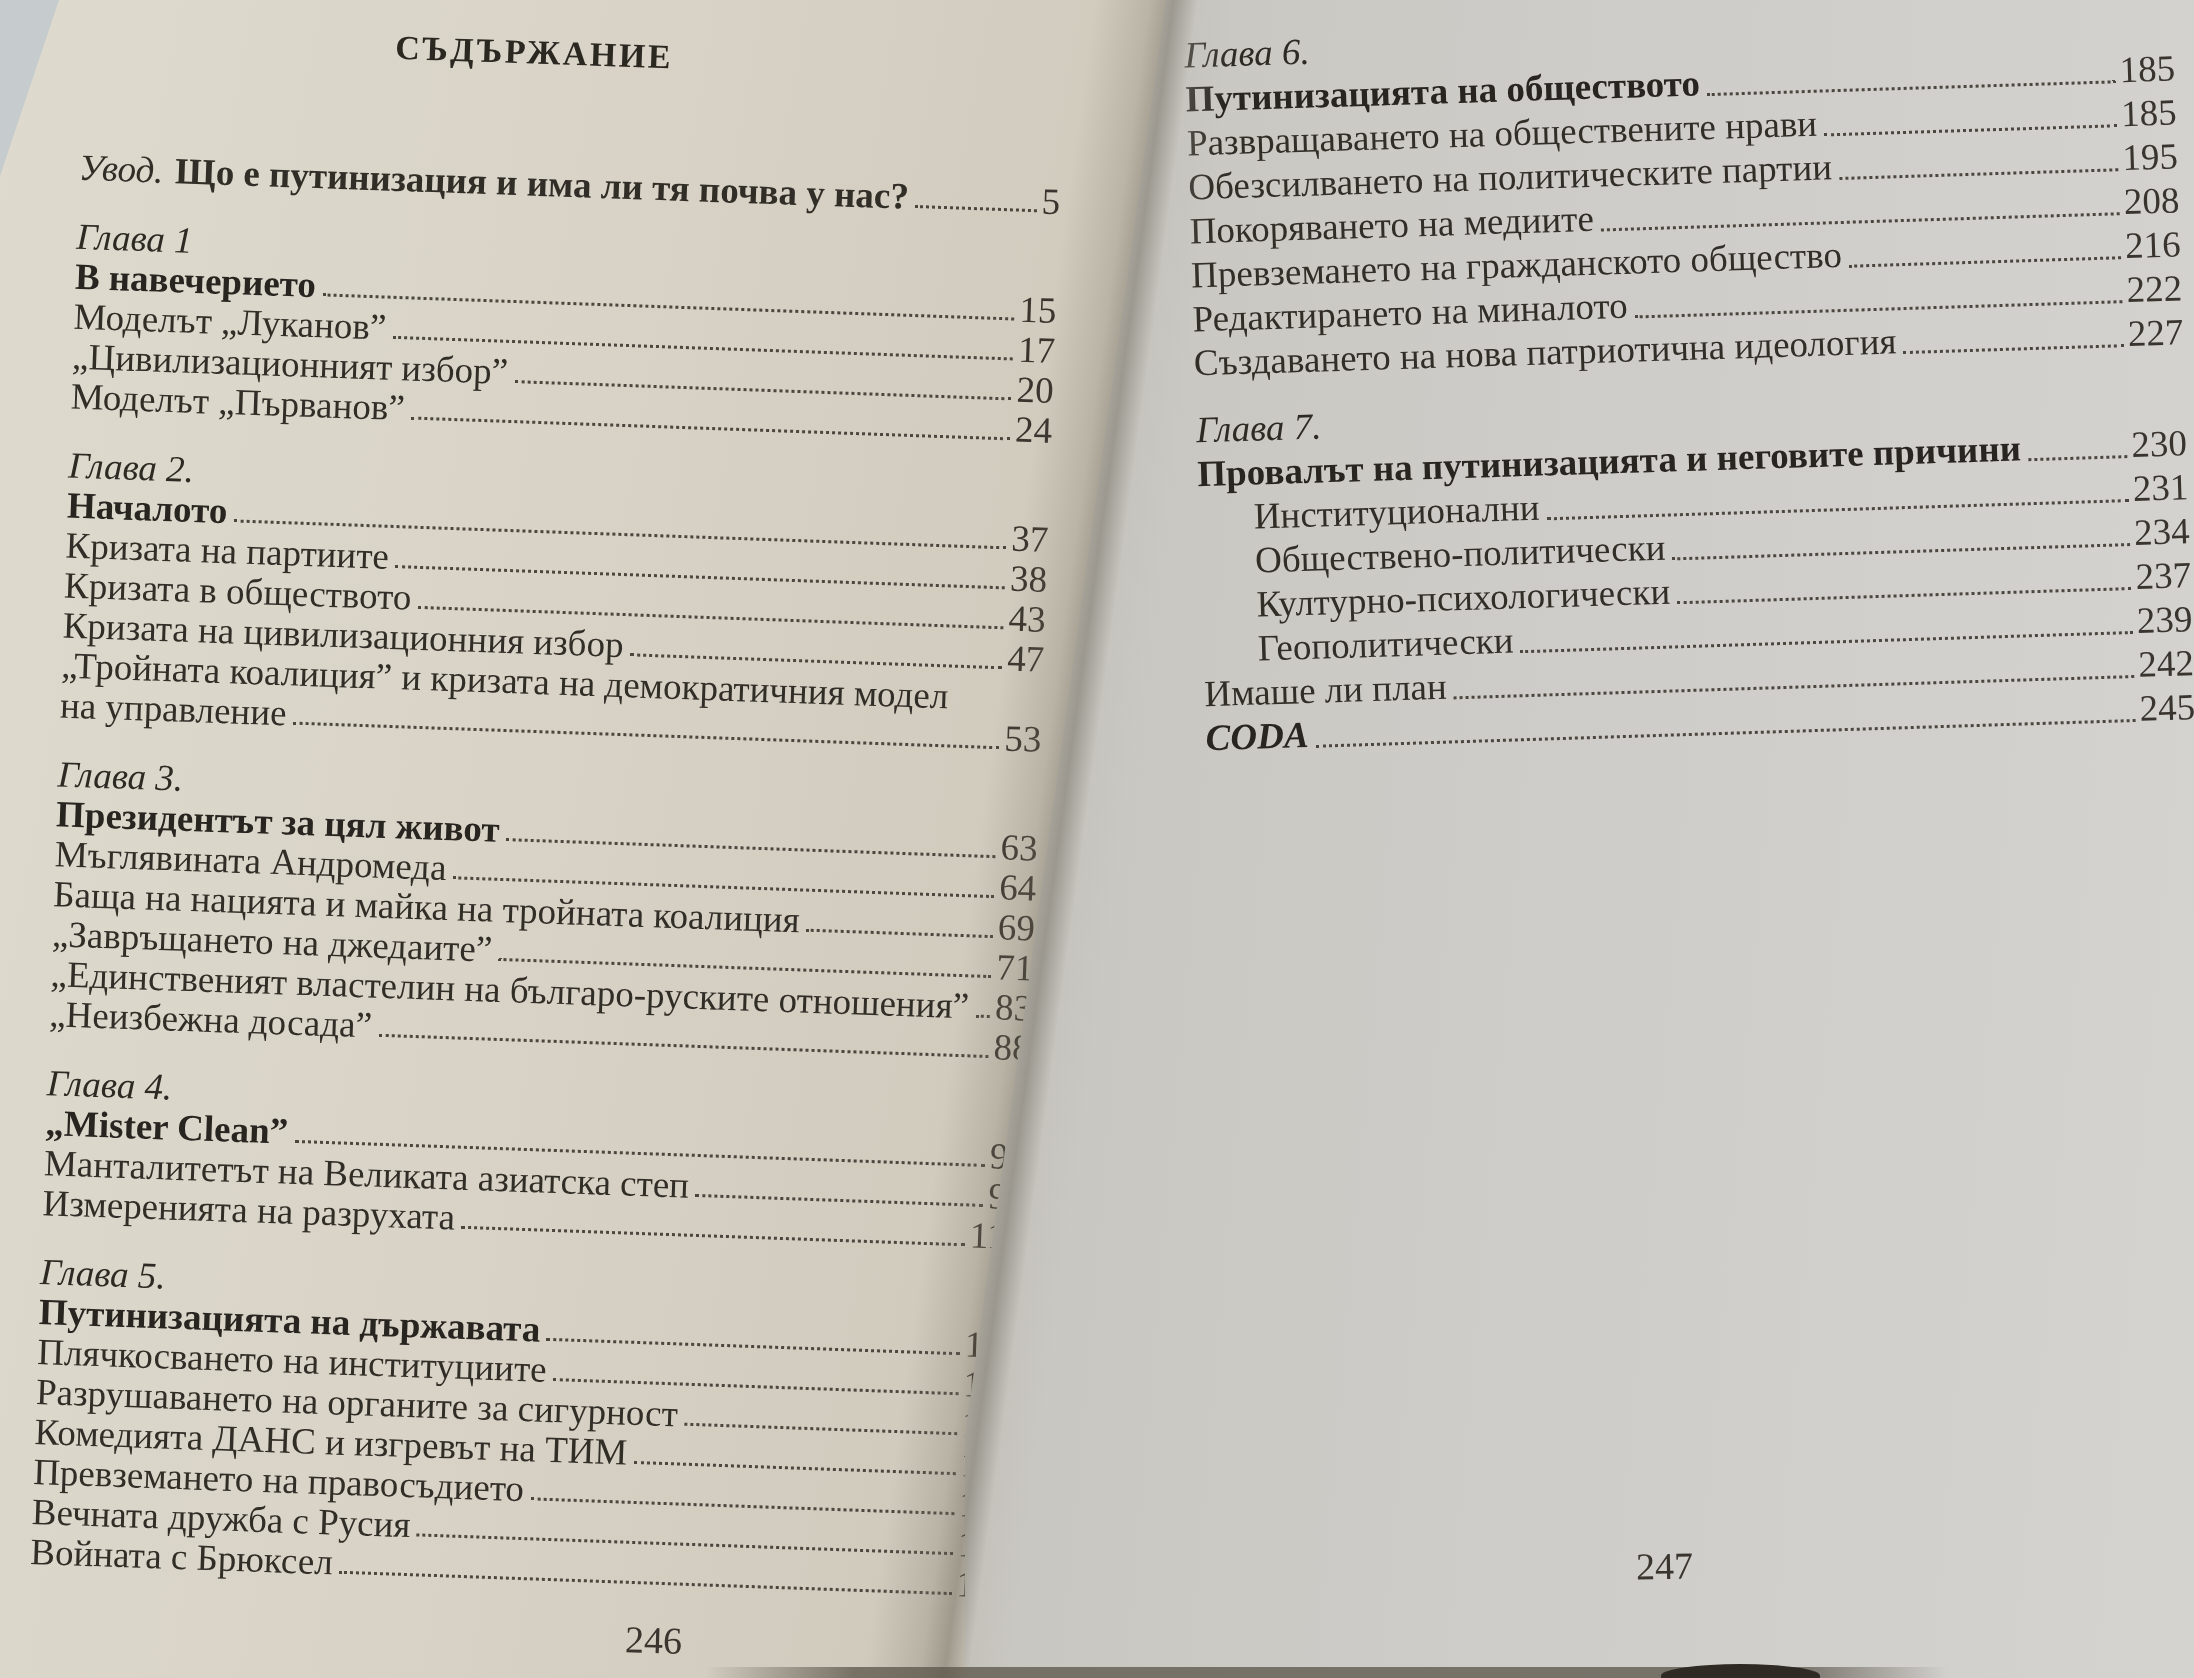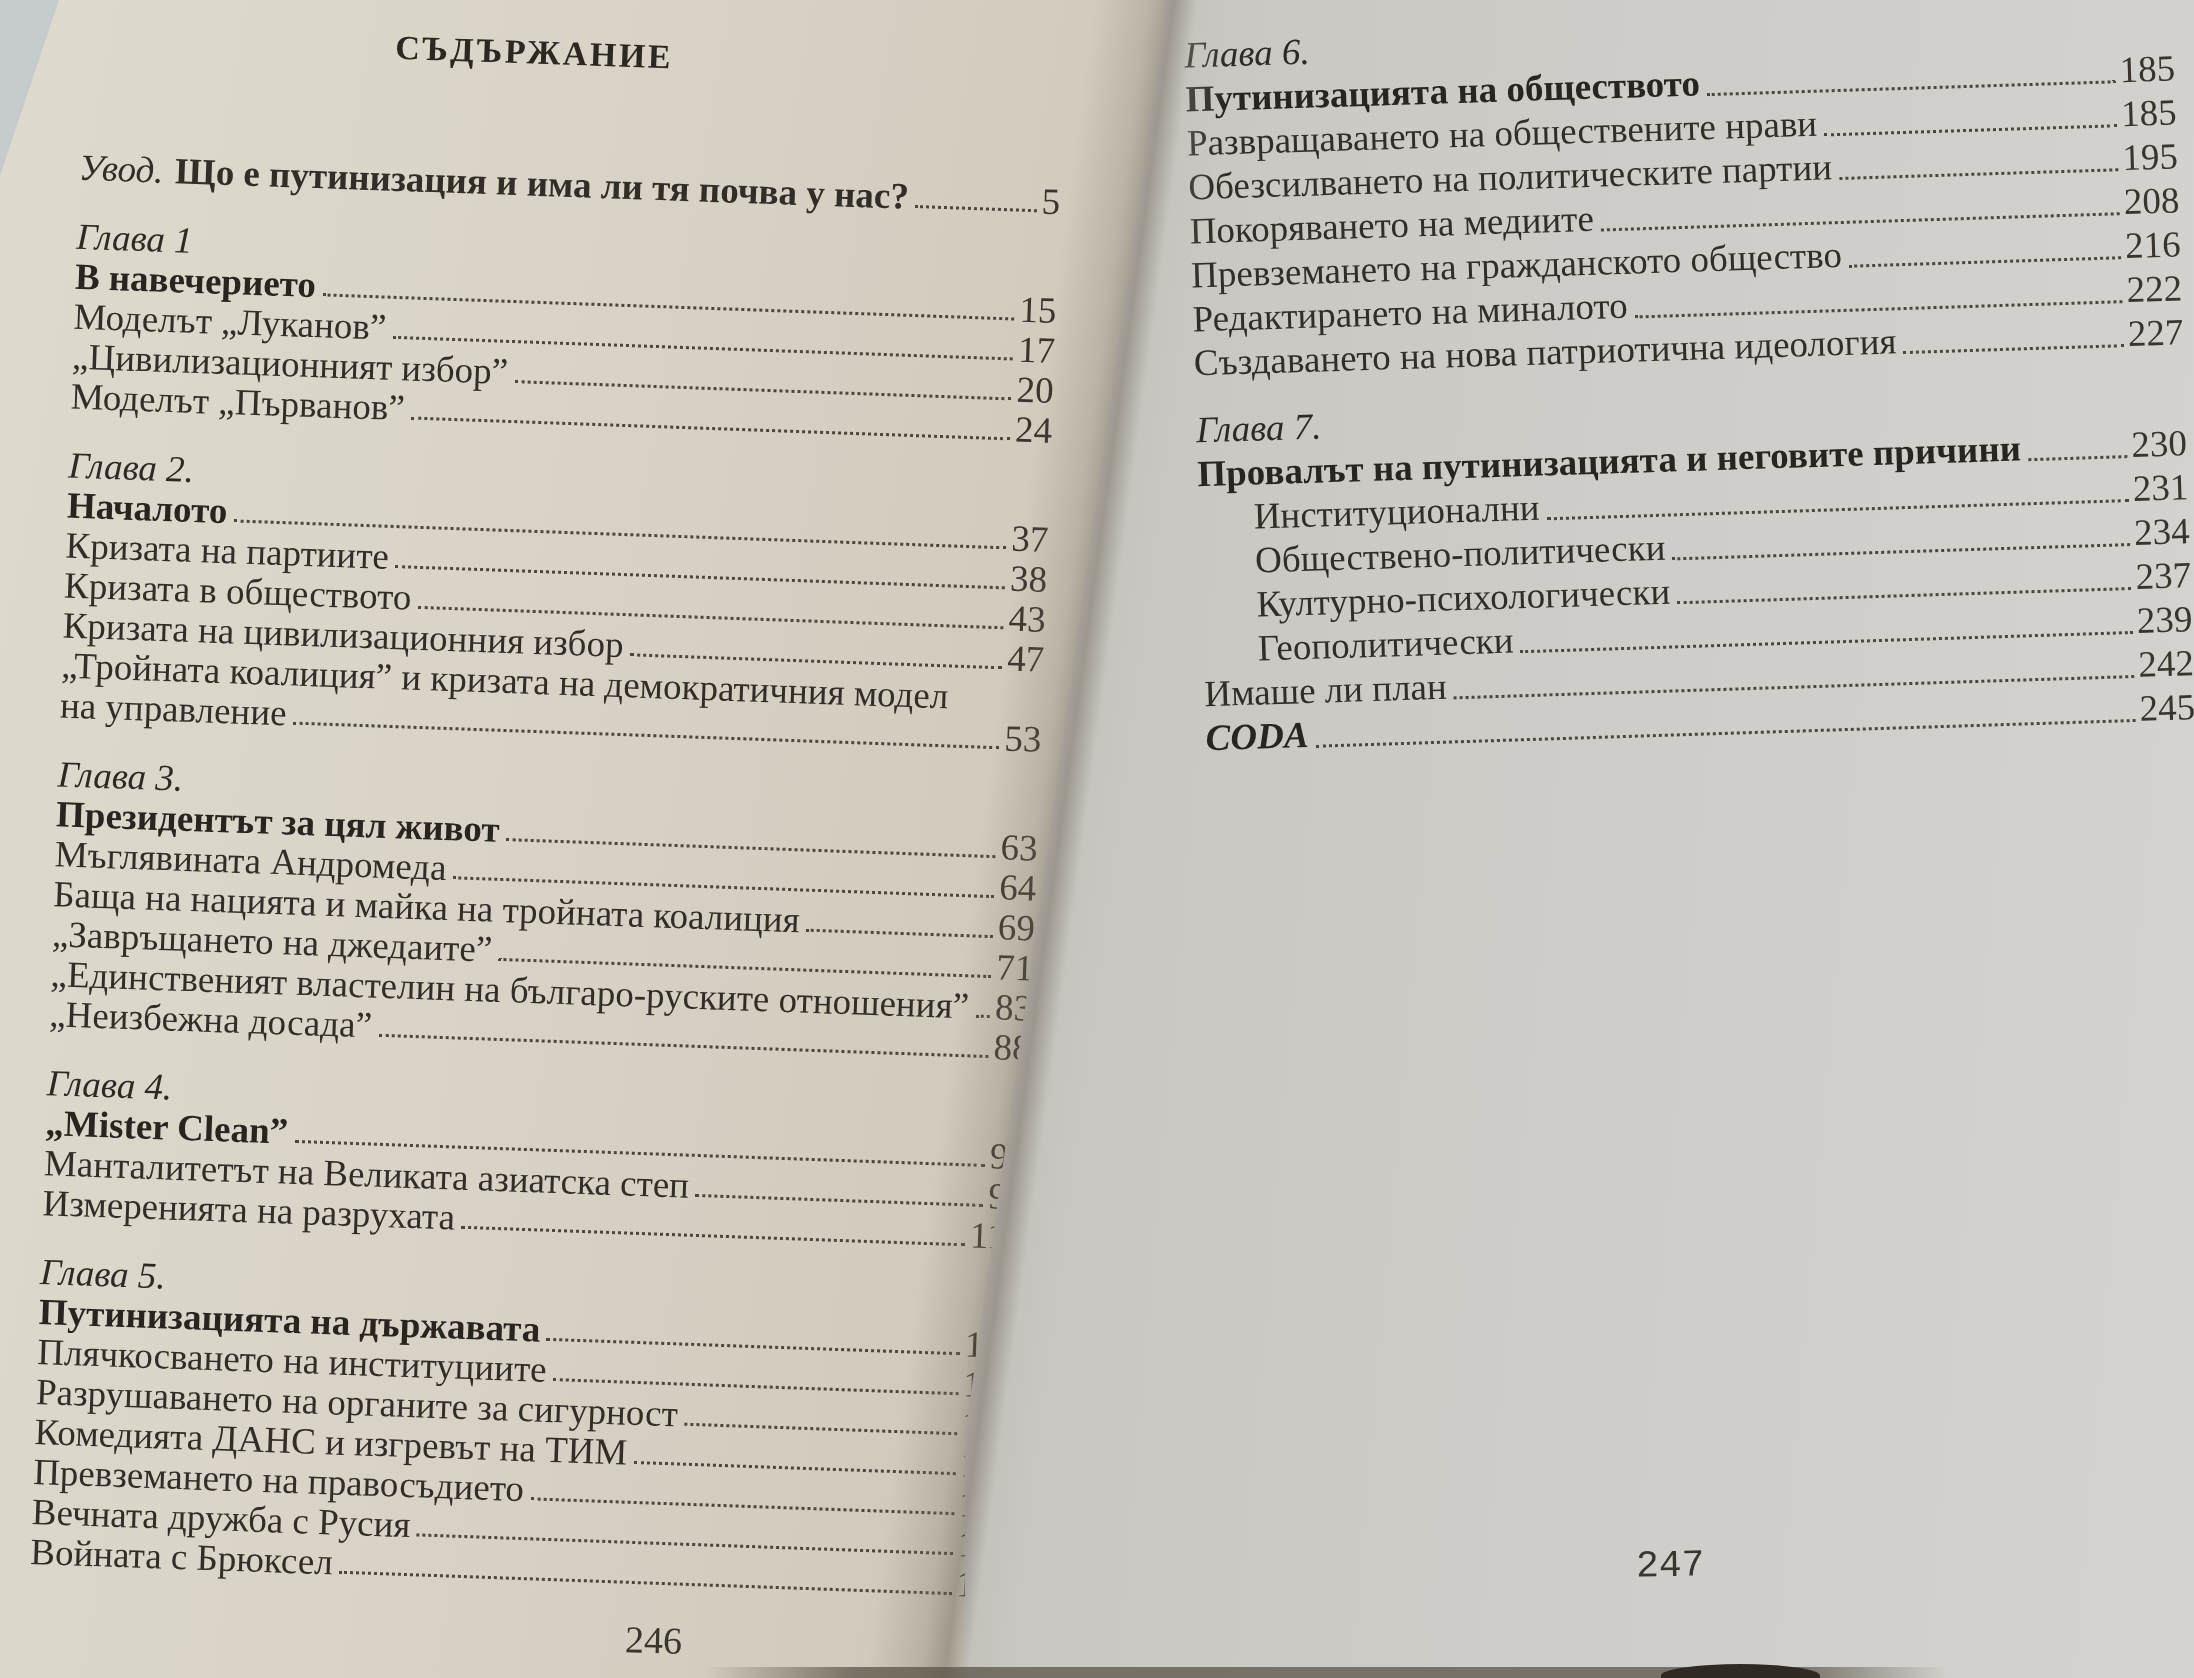--- a/index.html
+++ b/index.html
@@ -74,21 +74,21 @@
   .content-right .chapter{margin-top:22.7px;}
   .content-right .chapter:first-child{margin-top:10px;}
   .chap-head{font-style:italic;color:#2d2a24;}
   .b{font-weight:bold;color:#282420;}
   .i{font-style:italic;}
   .ind{margin-left:55px;}
   .folio{
     position:absolute;font-size:38px;color:#3a362f;
   }
   .folio-l{left:625px;top:1618px;transform:rotate(1.5deg);}
-  .folio-r{left:671px;top:1544px;transform:rotate(-1deg);font-family:Liberation Mono, monospace;}
+  .folio-r{left:671px;top:1544px;transform:rotate(-1deg);}
 </style>
 </head>
 <body>
 
 <div class="photo">
 
   <div class="page page-left">
     <div class="content content-left">
       <h1 class="page-title">СЪДЪРЖАНИЕ</h1>
       <div class="row intro">

